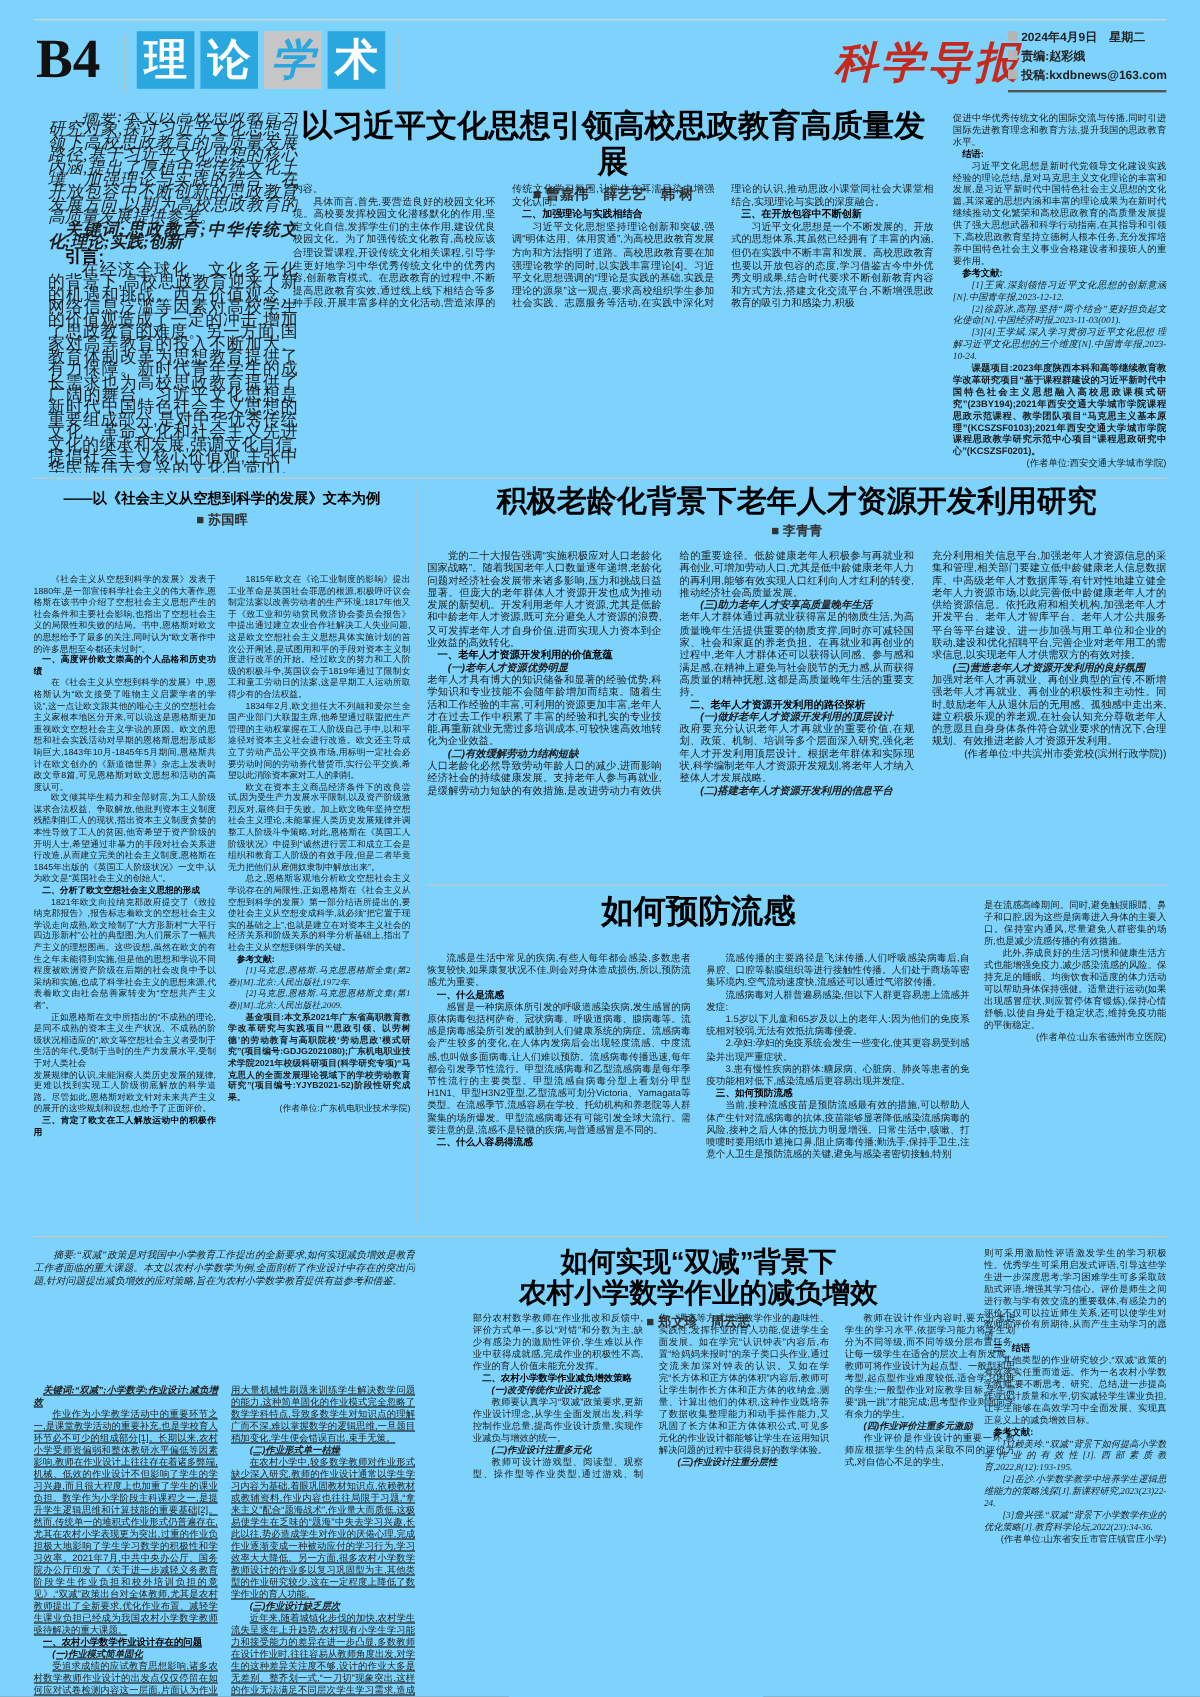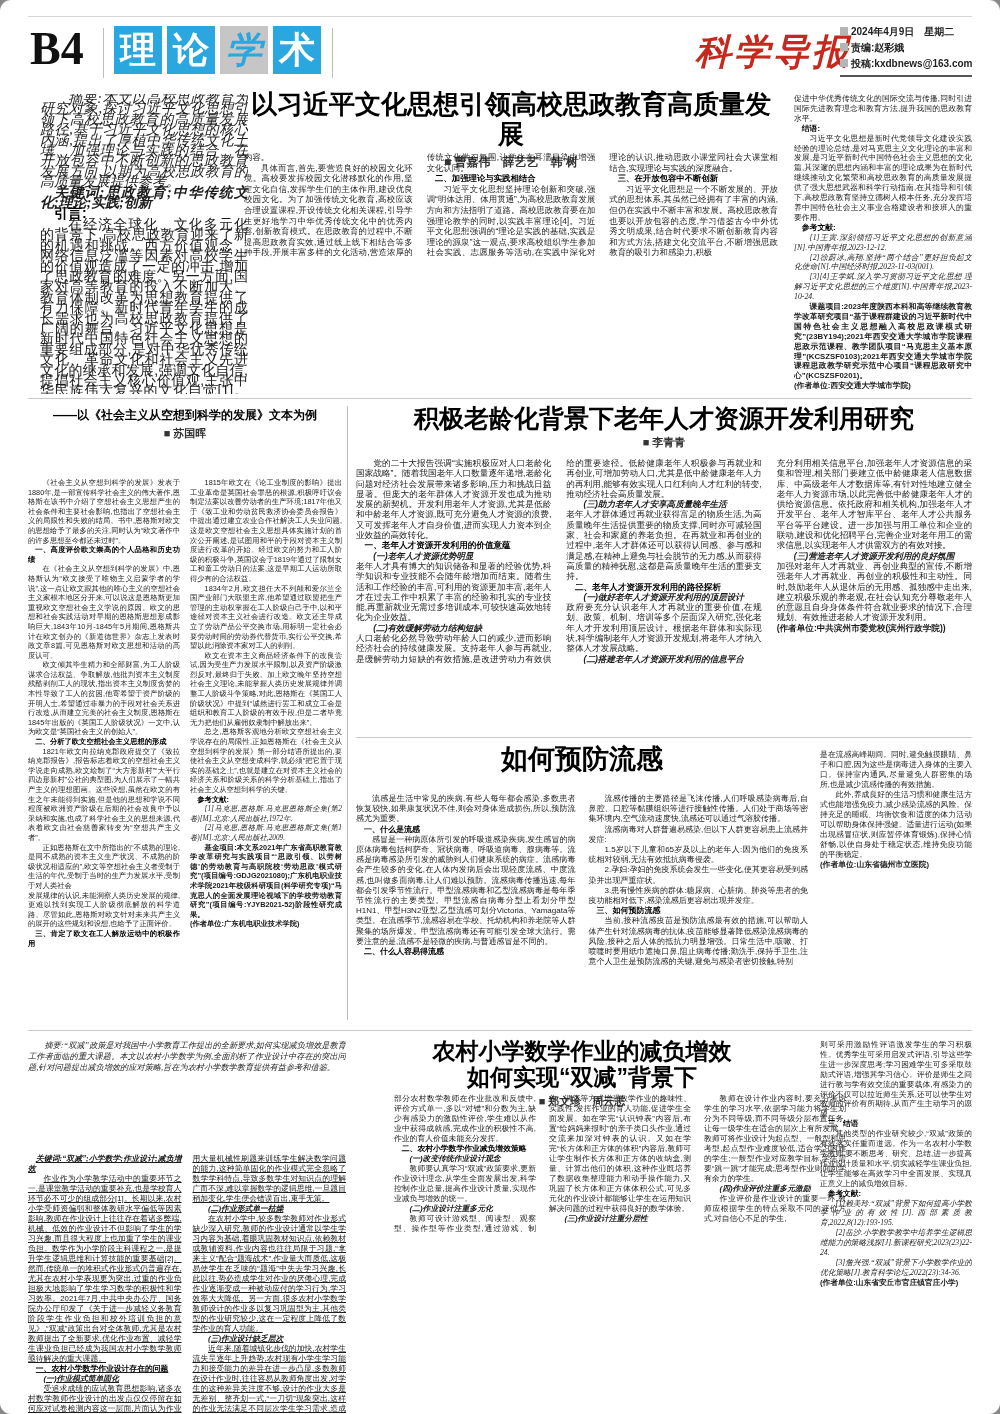--- a/index.html
+++ b/index.html
@@ -1,17 +1,17 @@
 <!DOCTYPE html>
 <html><head>
 <meta charset="utf-8">
 <style>
   html,body{margin:0;padding:0;background:#888;}
-  .page{position:relative;width:1000px;height:1414px;background:#ffffff;overflow:hidden;
-        font-family:"Liberation Sans","DejaVu Sans",sans-serif;color:#1c1c1c;border-radius:11px;}
+  .page{position:relative;width:1000px;height:1414px;background:#7dd3fc;overflow:hidden;
+        font-family:"Liberation Sans","DejaVu Sans",sans-serif;color:#1c1c1c;}
   .hr{position:absolute;height:1px;background:#c9c9c9;}
   .vr{position:absolute;width:1px;background:#bdbdbd;}
 
   
   .edition{position:absolute;left:30px;top:22px;font-family:"Liberation Serif","DejaVu Serif",serif;
            font-size:46px;font-weight:bold;color:#111;}
   .logo{position:absolute;left:114px;top:26px;display:flex;gap:5px;}
   .logo .box{width:48px;height:48px;background:#2ba7e0;color:#fff;font-size:36px;font-weight:bold;
              text-align:center;line-height:48px;}
   .logo .box.alt{background:#c6c6c6;color:#2ba7e0;font-style:italic;font-family:"Liberation Serif",serif;}
@@ -29,21 +29,21 @@
   .colbox{position:absolute;overflow:hidden;text-align:justify;}
   .par{margin:0;}
   .par-p{text-indent:2em;}
   .par-cont{text-indent:0;}
   .par-h{font-weight:bold;text-indent:1em;color:#000;}
   .par-sh{font-weight:bold;font-style:italic;text-indent:2em;}
   .par-abs{font-style:italic;font-family:"Liberation Serif","DejaVu Serif",serif;text-indent:2em;}
   .par-kw{font-style:italic;font-family:"Liberation Serif","DejaVu Serif",serif;font-weight:bold;text-indent:1em;}
   .par-ref{font-style:italic;font-family:"Liberation Serif","DejaVu Serif",serif;text-indent:2em;}
   .par-fund{text-indent:2em;font-weight:bold;}
-  .par-author{font-weight:bold;text-indent:0;}
+  .par-author{font-weight:normal;text-align:right;text-indent:0;}
 
   
   #a1-head{left:244px;top:90px;width:534px;}
   #a1-head .t{font-size:26px;}
   #a1-head .byline{font-size:12px;}
   #a1-col0{left:40px;top:94px;width:208px;height:300px;font-size:14px;line-height:10.4px;}
   #a1-body{left:244px;top:152px;width:534px;height:242px;column-count:3;column-gap:14px;
            font-size:8.4px;line-height:10.6px;}
   #a1-col4{left:794px;top:94px;width:178px;height:300px;font-size:7.8px;line-height:9.9px;}
 
@@ -209,22 +209,22 @@
       <div class="par par-p">此外,养成良好的生活习惯和健康生活方式也能增强免疫力,减少感染流感的风险。保持充足的睡眠、均衡饮食和适度的体力活动可以帮助身体保持强健。适量进行运动(如果出现感冒症状,则应暂停体育锻炼),保持心情舒畅,以使自身处于稳定状态,维持免疫功能的平衡稳定。</div>
       <div class="par par-author">(作者单位:山东省德州市立医院)</div>
     </div>
 
   <div class="hr" style="left:28px;top:1030px;width:944px;"></div>
 
   <div class="colbox" id="a5-abs">
     <div class="par par-abs">摘要:“双减”政策是对我国中小学教育工作提出的全新要求,如何实现减负增效是教育工作者面临的重大课题。本文以农村小学数学为例,全面剖析了作业设计中存在的突出问题,针对问题提出减负增效的应对策略,旨在为农村小学数学教育提供有益参考和借鉴。</div>
   </div>
   <div class="headline" id="a5-head">
+    <div class="t">如何实现“双减”背景下</div>
     <div class="t">农村小学数学作业的减负增效</div>
-    <div class="t">如何实现“双减”背景下</div>
     <div class="byline">■ 郑文珍　周云志</div>
   </div>
   <div class="colbox" id="a5-bodyA">
       <div class="par par-kw">关键词:“双减”;小学数学;作业设计;减负增效</div>
       <div class="par par-p">作业作为小学教学活动中的重要环节之一,是课堂教学活动的重要补充,也是学校育人环节必不可少的组成部分[1]。长期以来,农村小学受师资偏弱和整体教研水平偏低等因素影响,教师在作业设计上往往存在着诸多弊端,机械、低效的作业设计不但影响了学生的学习兴趣,而且很大程度上也加重了学生的课业负担。数学作为小学阶段主科课程之一,是提升学生逻辑思维和计算技能的重要基础[2]。然而,传统单一的堆积式作业形式仍普遍存在,尤其在农村小学表现更为突出,过重的作业负担极大地影响了学生学习数学的积极性和学习效率。2021年7月,中共中央办公厅、国务院办公厅印发了《关于进一步减轻义务教育阶段学生作业负担和校外培训负担的意见》,“双减”政策出台对全体教师,尤其是农村教师提出了全新要求,优化作业布置、减轻学生课业负担已经成为我国农村小学数学教师亟待解决的重大课题。</div>
       <div class="par par-h">一、农村小学数学作业设计存在的问题</div>
       <div class="par par-sh">(一)作业模式简单固化</div>
       <div class="par par-p">受追求成绩的应试教育思想影响,诸多农村数学教师作业设计的出发点仅仅停留在如何应对试卷检测内容这一层面,片面认为作业的“量变”可以实现学生思维的“质变”,是学科成绩提高的最有效方法[3]。因此,在教学过程中,部分数学教师往往选择“题海战术”“车轮战术”,用大量机械性刷题来训练学生解决数学问题的能力,这种简单固化的作业模式完全忽略了数学学科特点,导致多数学生对知识点的理解广而不深,难以掌握数学的逻辑思维,一旦题目稍加变化,学生便会错误百出,束手无策。</div>
       <div class="par par-sh">(二)作业形式单一枯燥</div>
       <div class="par par-p">在农村小学中,较多数学教师对作业形式缺少深入研究,教师的作业设计通常以学生学习内容为基础,着眼巩固教材知识点,依赖教材或教辅资料,作业内容也往往局限于习题,“拿来主义”配合“题海战术”,作业量大而质低,这极易使学生在乏味的“题海”中失去学习兴趣,长此以往,势必造成学生对作业的厌倦心理,完成作业逐渐变成一种被动应付的学习行为,学习效率大大降低。另一方面,很多农村小学数学教师设计的作业多以复习巩固型为主,其他类型的作业研究较少,这在一定程度上降低了数学作业的育人功能。</div>

